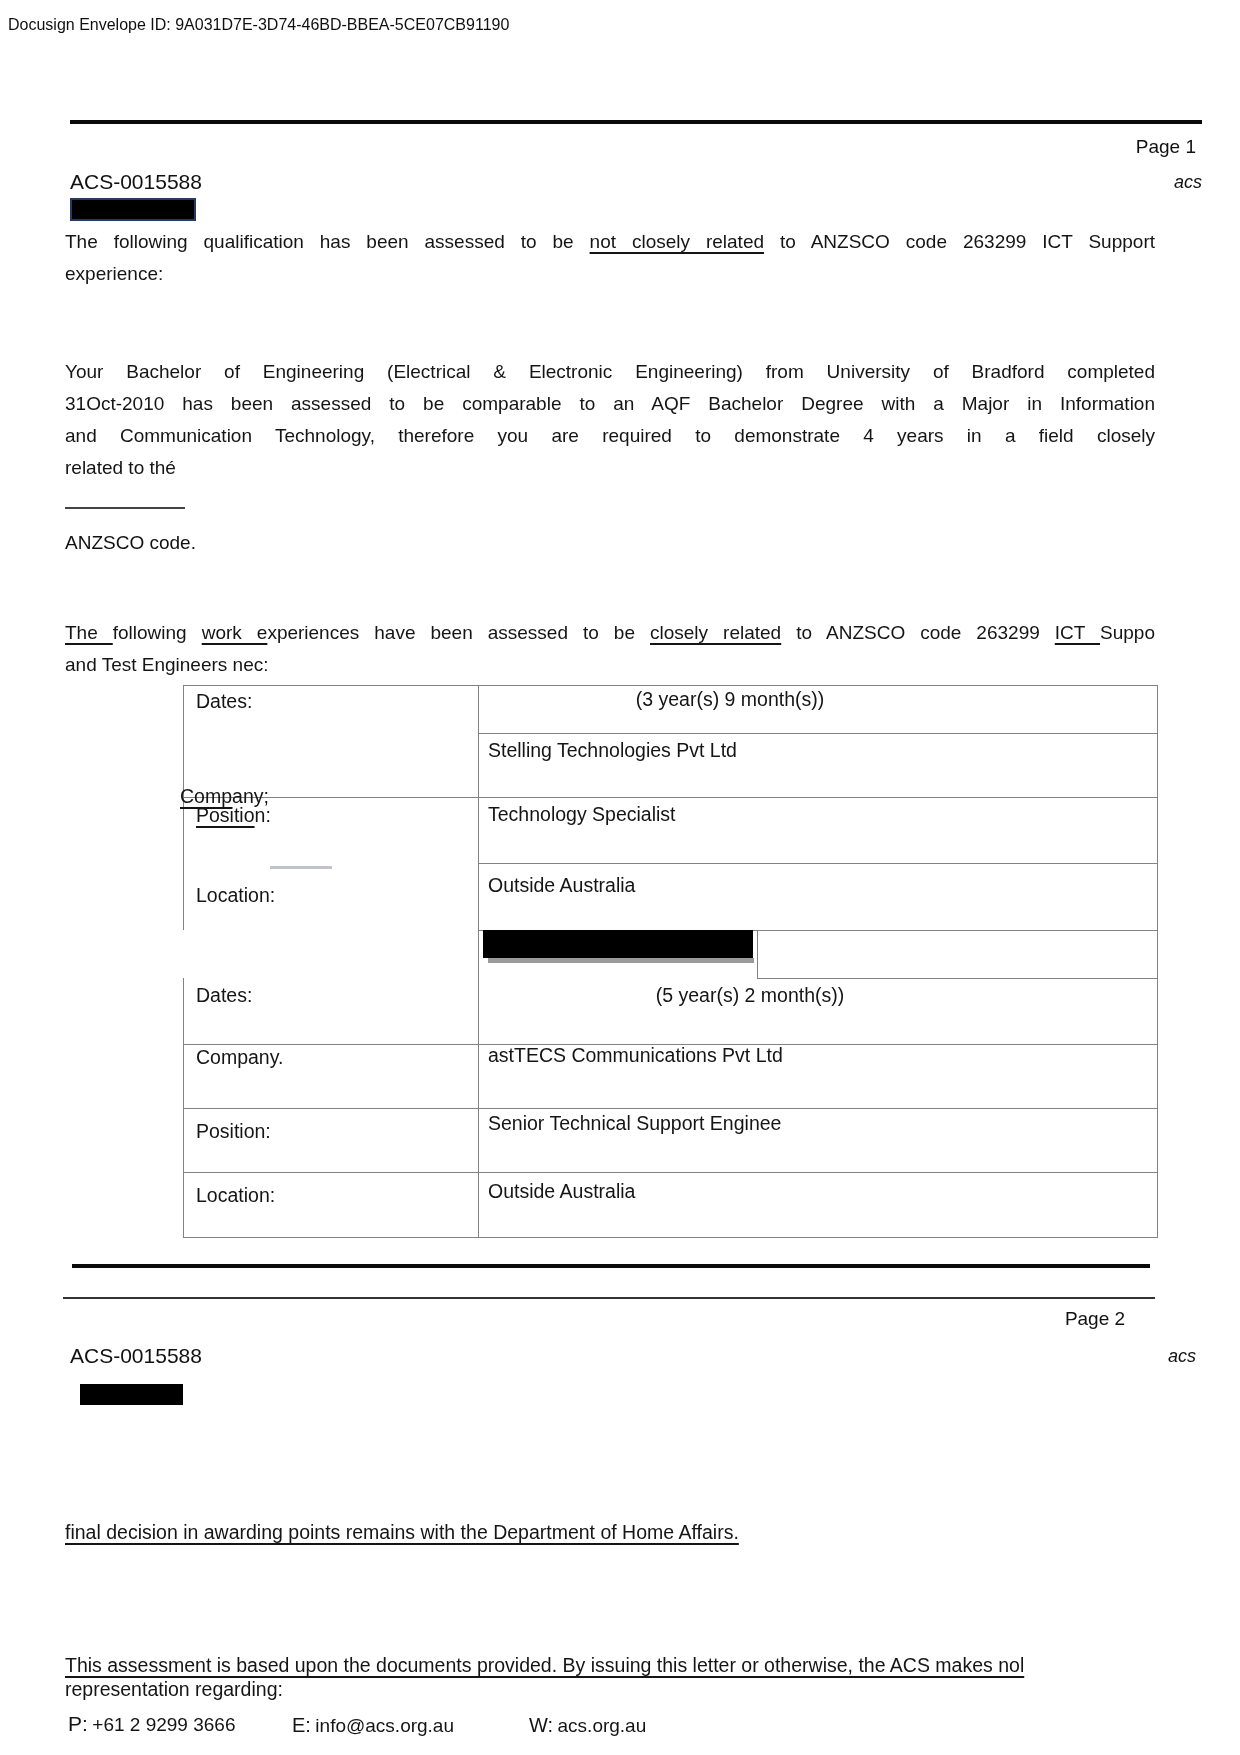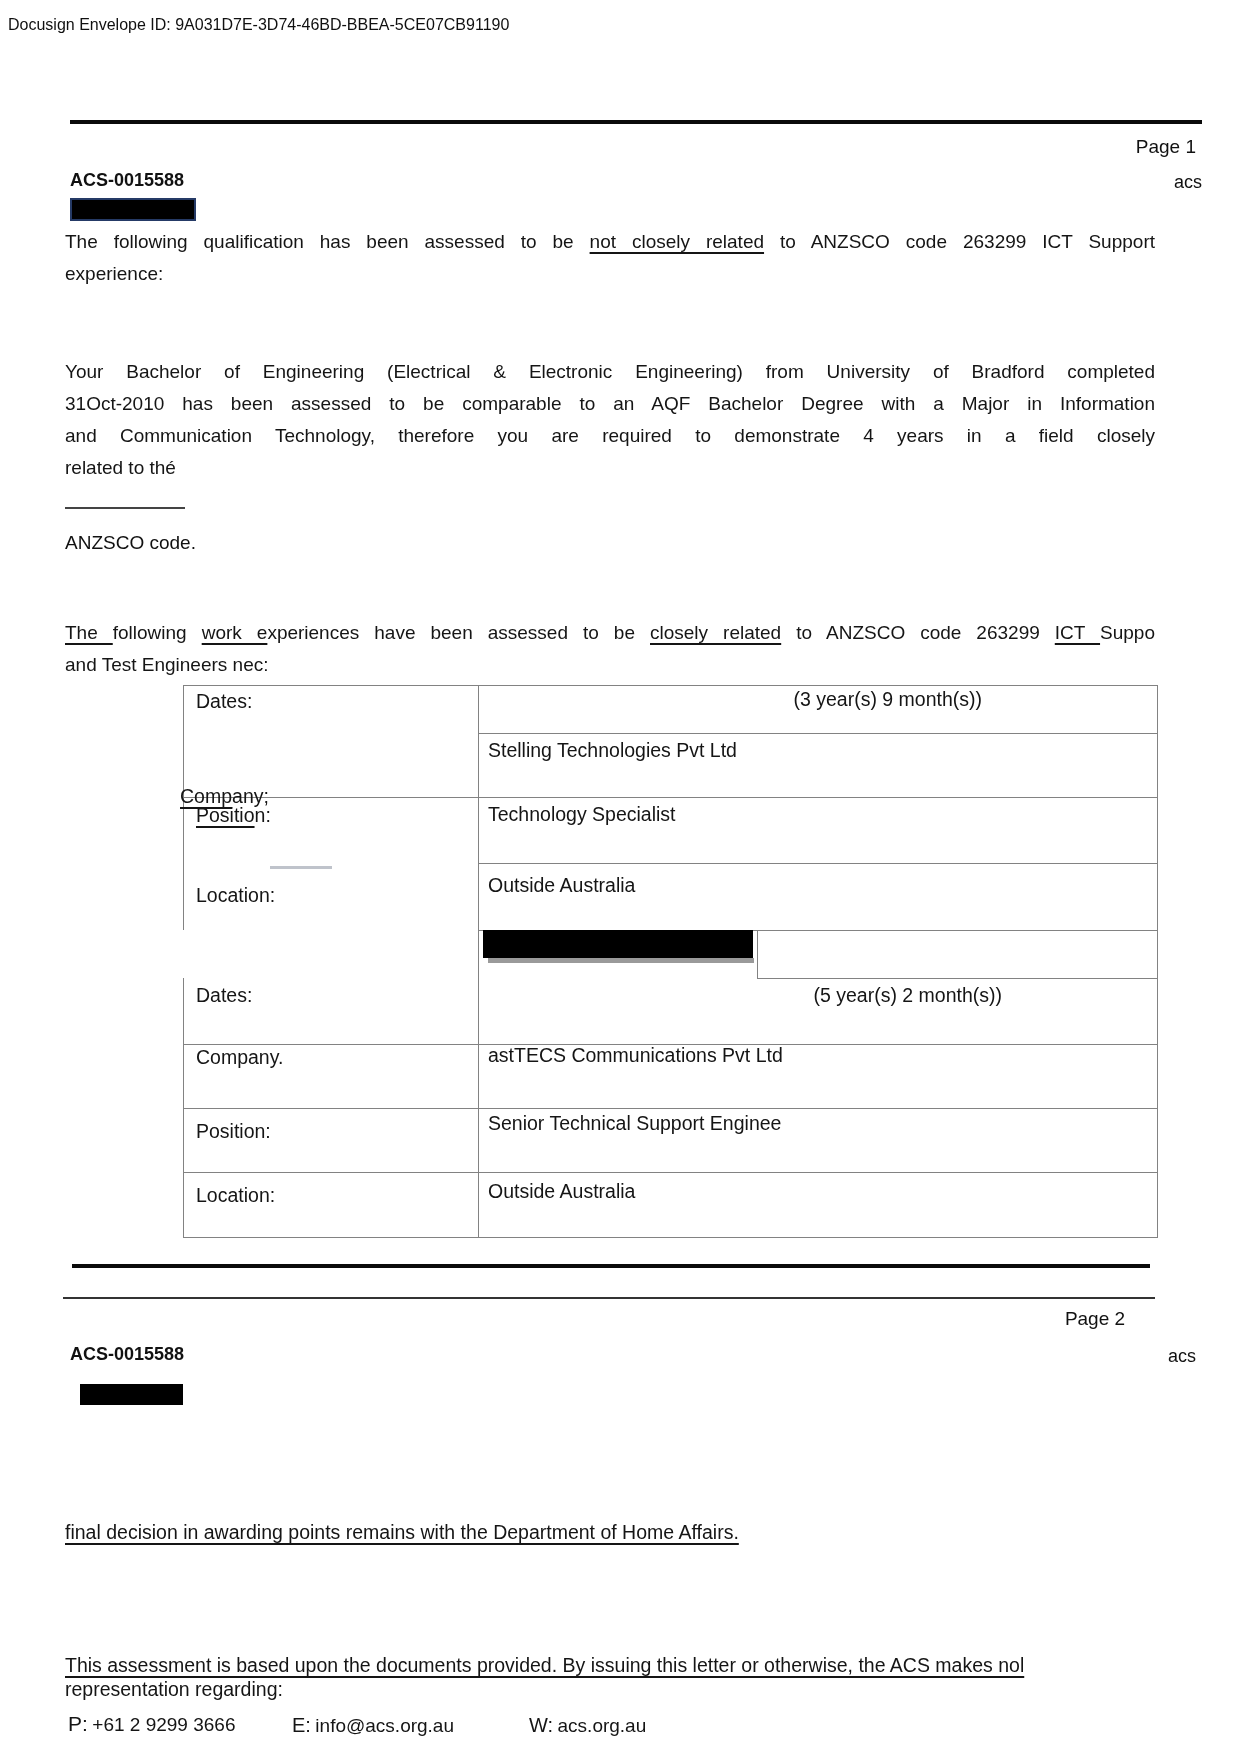--- a/index.html
+++ b/index.html
@@ -9,27 +9,27 @@
   }
   .abs{position:absolute;}
   .hline{position:absolute;background:#828282;}
   .para{position:absolute;width:1090px;font-size:19px;line-height:32px;color:#151515;}
   .para .ln{display:block;white-space:nowrap;}
   .para .ln.j{white-space:normal;text-align:justify;text-align-last:justify;}
   .bpara{position:absolute;width:1110px;font-size:19.5px;color:#151515;}
   .u{text-decoration:underline;text-decoration-thickness:2px;text-underline-offset:4px;}
   .banner{font-size:16px;color:#101010;}
   .pagehdr{font-size:19px;}
-  .refnum{font-size:18px;font-weight:bold;}
-  .logotxt{font-size:18px;}
+  .refnum{font-size:21px;}
+  .logotxt{font-size:18px;font-style:italic;}
   .redact{position:absolute;background:#000;}
   .redact.navy{border:2px solid #253a66;}
   .tlabel{position:absolute;font-size:19.5px;line-height:22px;color:#151515;}
   .tvalue{position:absolute;font-size:19.5px;line-height:22px;color:#151515;}
-  .tdur{position:absolute;left:478px;width:504px;text-align:right;font-size:19.5px;line-height:22px;color:#151515;}
+  .tdur{position:absolute;left:478px;width:504px;text-align:center;font-size:19.5px;line-height:22px;color:#151515;}
   .shadowbar{position:absolute;background:#9a9a9a;}
   .smudge{position:absolute;background:#bfc3cb;}
   .rule-thick{position:absolute;background:#0a0a0a;}
   .rule-thin{position:absolute;background:#333;}
   .footer-seg{position:absolute;white-space:nowrap;color:#151515;}
   .footer-seg .flabel{font-size:21px;}
   .footer-seg .fvalue{font-size:19px;}
 </style>
 </head>
 <body>

